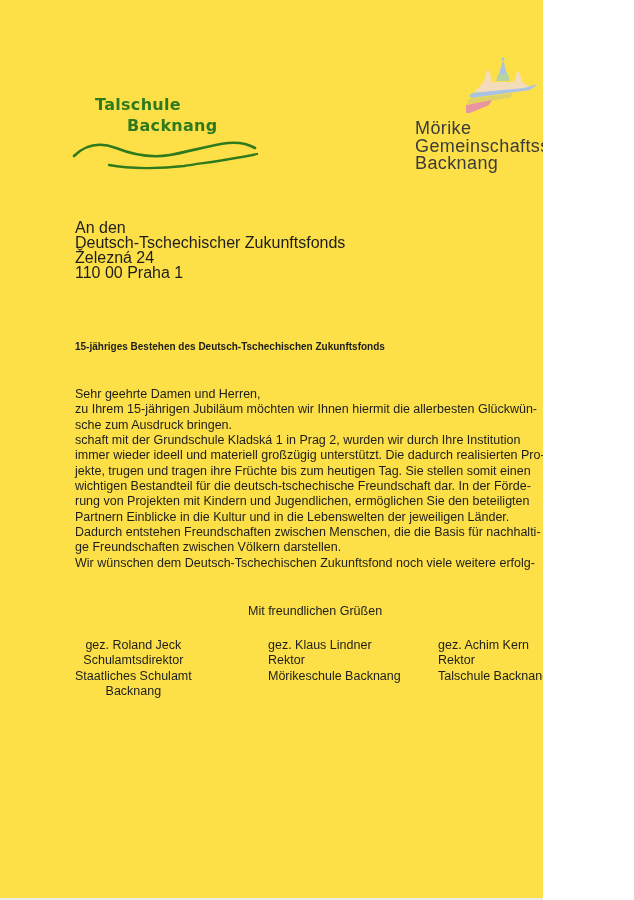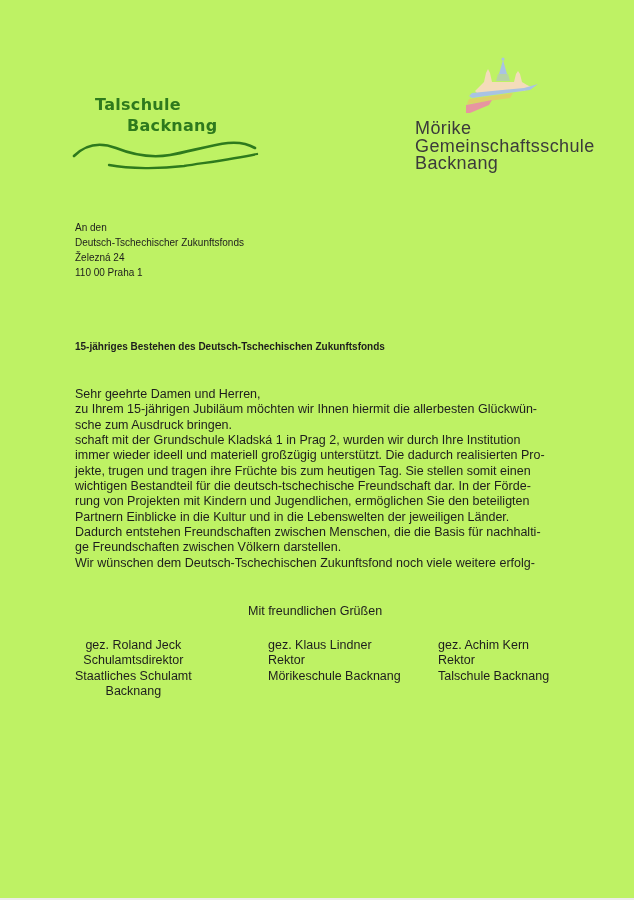--- a/index.html
+++ b/index.html
@@ -1,17 +1,17 @@
 <!DOCTYPE html>
 <html><head>
 <meta charset="utf-8">
 <style>
   html,body { margin:0; padding:0; background:#ffffff; }
   .page {
-    position:relative; width:634px; height:900px; background:#bef264;
+    position:relative; width:543px; height:900px; background:#fde047;
     font-family:"Liberation Sans", sans-serif; color:#1d1d1d; overflow:hidden;
   }
   
   .tal-line1 {
     position:absolute; left:95px; top:95px;
     font-family:"DejaVu Sans", sans-serif; font-weight:bold; font-size:16px;
     color:#2e7a1d; letter-spacing:0.3px;
   }
   .tal-line2 {
     position:absolute; left:127px; top:116px;
@@ -23,21 +23,21 @@
   .moerike-icon { position:absolute; left:464px; top:56px; }
   .moerike-text {
     position:absolute; left:415px; top:104px; width:220px;
     text-align:left; font-size:18px; line-height:17.5px;
     color:#3b3b3b; letter-spacing:0.4px;margin-top:16px;
   }
   .moerike-text div { white-space:nowrap; }
   
   .recipient {
     position:absolute; left:75px; top:221px;
-    font-size:10px; line-height:14.9px;
+    font-size:16px; line-height:14.9px;
   }
   .subject {
     position:absolute; left:75px; top:341px;
     font-size:10px; font-weight:bold; white-space:nowrap;
   }
   .body-text {
     position:absolute; left:75px; top:387px;
     font-size:12.5px; line-height:15.35px;
   }
   .body-text div { white-space:nowrap; }

